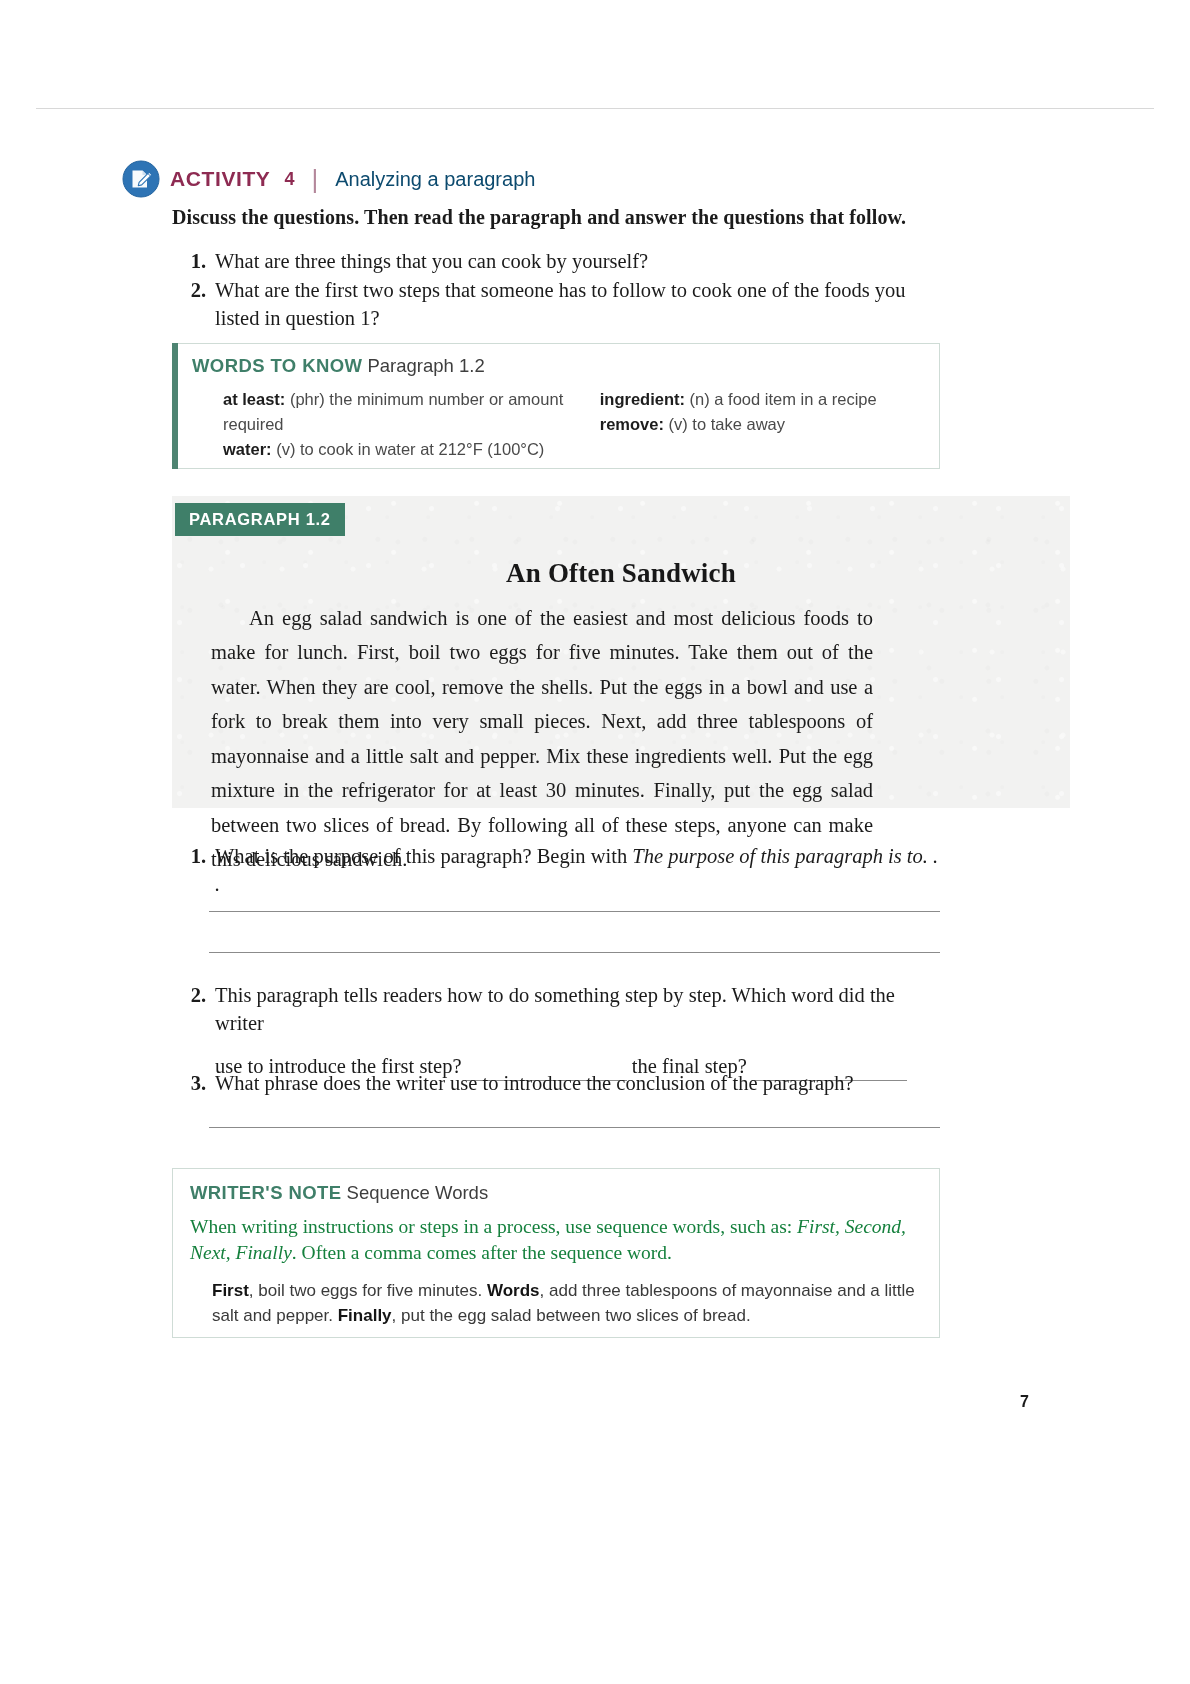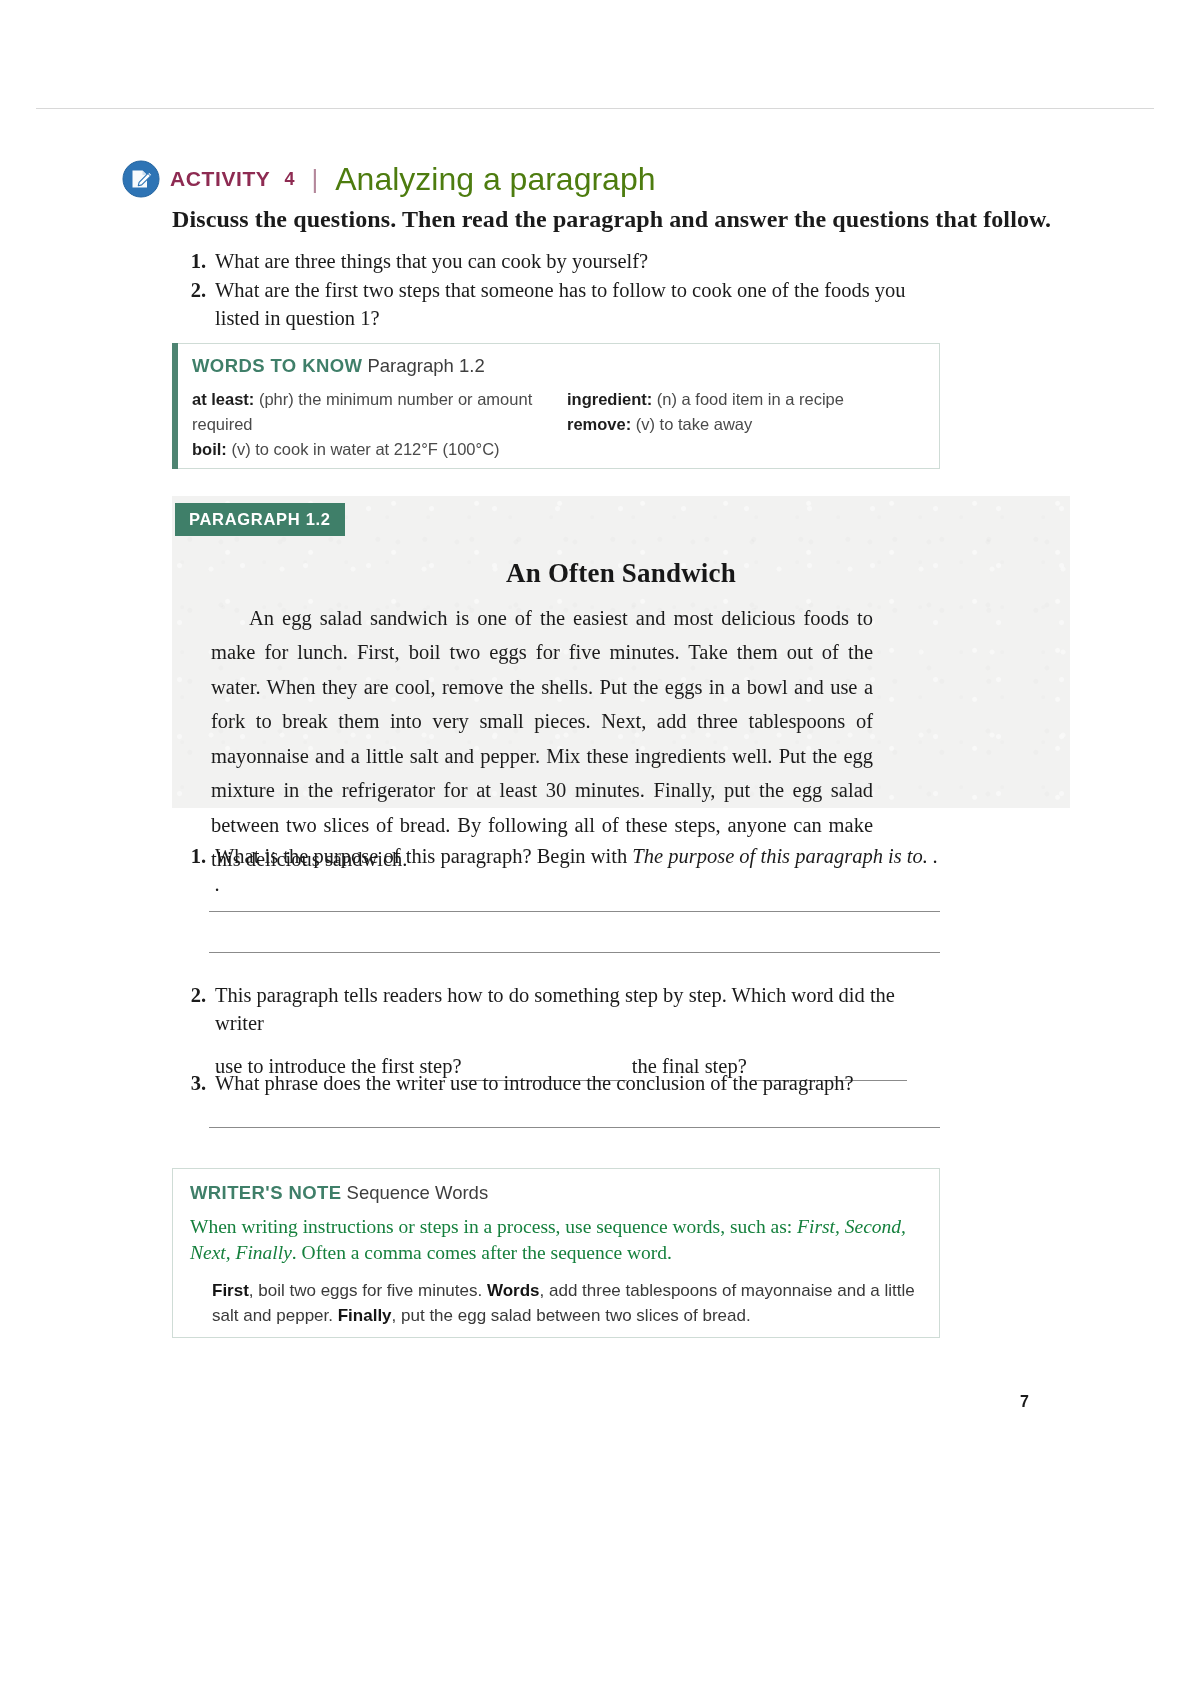--- a/index.html
+++ b/index.html
@@ -65,33 +65,33 @@
   .activity-divider {
     color: #b4879b;
     font-size: 26px;
     font-family: "Liberation Sans", sans-serif;
     font-weight: 300;
     margin: 0 7px 0 7px;
     line-height: 1;
   }
   .activity-title {
     font-family: "Liberation Sans", sans-serif;
-    font-size: 32px;
-    color: #4d7c0f;
+    font-size: 20px;
+    color: #0c4a6e;
     font-weight: normal;
     white-space: nowrap;
   }
 
   .instruction {
     position: absolute;
     left: 172px;
     top: 206px;
     font-family: "Liberation Serif", serif;
     font-weight: bold;
-    font-size: 24px;
+    font-size: 20px;
     color: #1b1b1b;
     letter-spacing: 0.1px;
   }
 
   
   .olist {
     position: absolute;
     font-family: "Liberation Serif", serif;
     font-size: 20.5px;
     color: #1b1b1b;
@@ -154,20 +154,21 @@
     left: 192px;
     top: 387px;
     width: 735px;
     display: flex;
   }
   .wtk-col {
     font-family: "Liberation Sans", sans-serif;
     font-size: 16.5px;
     color: #4a4a4a;
     line-height: 1.52;
+    margin-left: 31px;
   }
   .wtk-col.left { width: 375px; }
   .wtk-col.right { width: 355px; }
   .wtk-col b { color: #1d1d1d; }
 
   
   .para-tag {
     position: absolute;
     left: 175px;
     top: 503px;
@@ -361,21 +362,21 @@
     <span class="lab">WORDS TO KNOW</span>
     <span>Paragraph 1.2</span>
   </div>
   <div class="wtk-cols">
     <div class="wtk-col left">
       <div>
         <b>at least:</b>
         <span>(phr) the minimum number or amount required</span>
       </div>
       <div>
-        <b>boil:</b>
+        <b>water:</b>
         <span>(v) to cook in water at 212°F (100°C)</span>
       </div>
     </div>
     <div class="wtk-col right">
       <div>
         <b>ingredient:</b>
         <span>(n) a food item in a recipe</span>
       </div>
       <div>
         <b>remove:</b>

